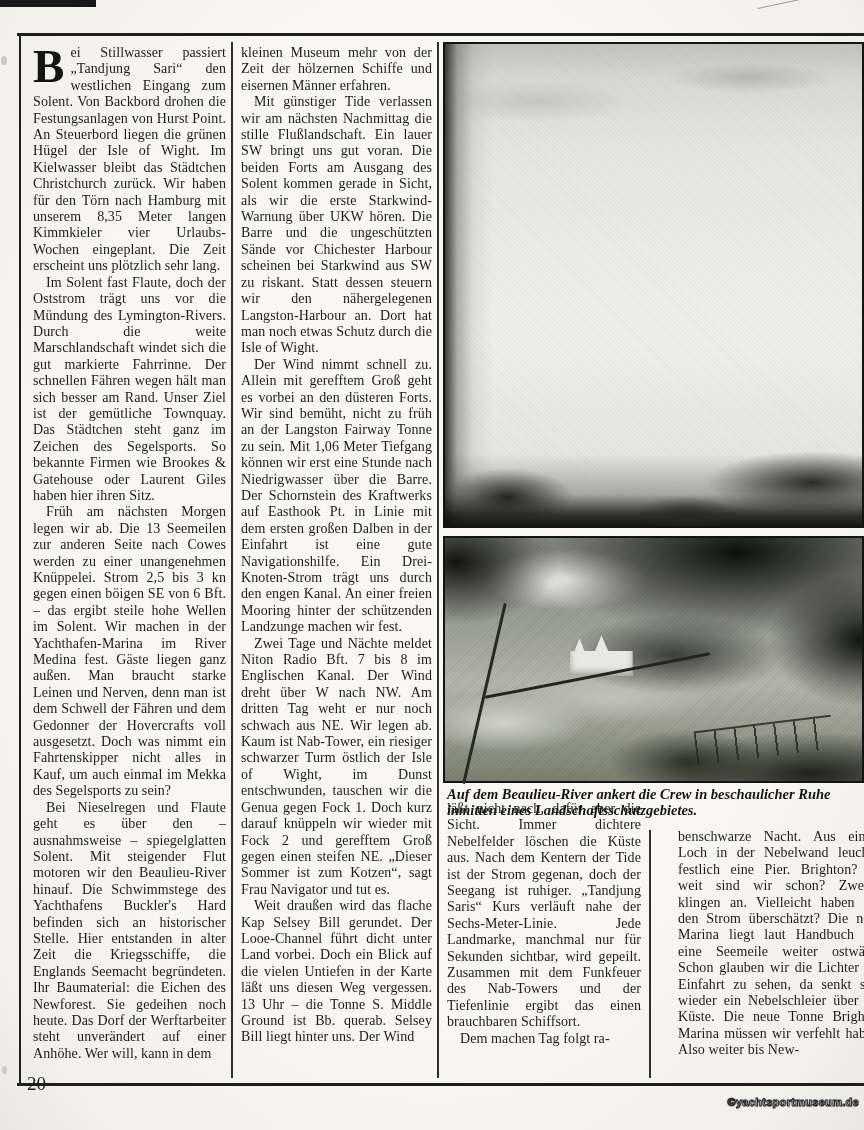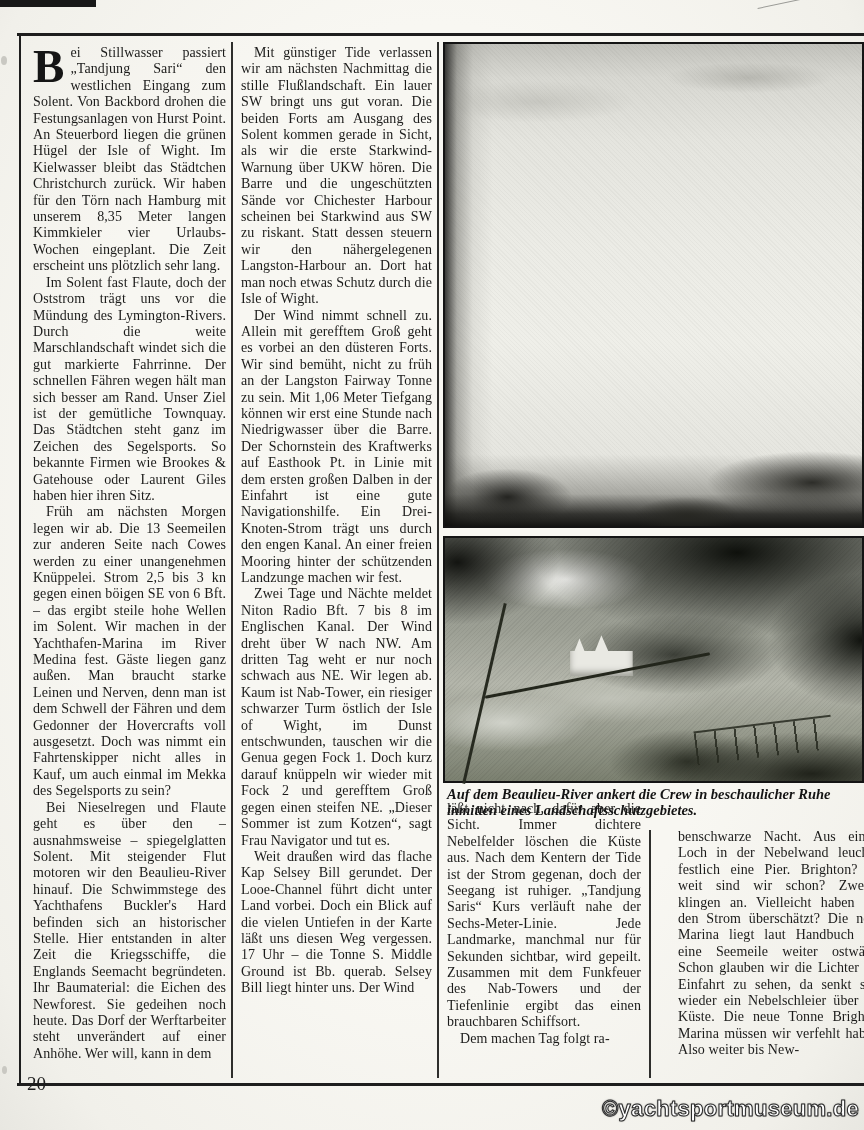--- a/index.html
+++ b/index.html
@@ -63,21 +63,21 @@
   .branch{position:absolute;left:9%;top:56%;width:55%;height:3px;background:#23261c;transform:rotate(-11deg);border-radius:2px;}
   .fence{position:absolute;left:60%;top:76%;width:33%;height:13%;transform:rotate(-7deg);
          border-top:2px solid #272a20;
          background:repeating-linear-gradient(90deg,#272a20 0 2px,rgba(0,0,0,0) 2px 20px);opacity:0.85;}
   
   .caption{position:absolute;left:447px;top:786px;width:412px;font-style:italic;font-weight:bold;
            font-size:14.5px;line-height:16px;color:#141414;text-align:left;}
   
   .page-number{position:absolute;left:27px;top:1073px;font-size:19px;color:#1c1c1c;}
   .watermark{position:absolute;right:5px;top:1096px;font-family:"Liberation Sans",sans-serif;
-             font-weight:bold;font-size:22px;color:#ffffff;letter-spacing:0.3px;
+             font-weight:bold;font-size:11px;color:#ffffff;letter-spacing:0.3px;
              -webkit-text-stroke:1px #2a2a2a;
              text-shadow:0 0 2px rgba(0,0,0,0.55),0 0 1px rgba(0,0,0,0.8);}
 </style>
 </head>
 <body>
 
 <div class="page">
 
   <div class="scan-bar"></div>
   <div class="scan-diag"></div>
@@ -92,24 +92,25 @@
   <div class="vrule vrule-3"></div>
 
   <div class="col col1">
     <p><span class="dropcap">B</span><span>ei Stillwasser passiert „Tandjung Sari“ den westlichen Eingang zum Solent. Von Backbord drohen die Festungsanlagen von Hurst Point. An Steuerbord liegen die grünen Hügel der Isle of Wight. Im Kielwasser bleibt das Städtchen Christchurch zurück. Wir haben für den Törn nach Hamburg mit unserem 8,35 Meter langen Kimmkieler vier Urlaubs-Wochen eingeplant. Die Zeit erscheint uns plötzlich sehr lang.</span></p>
     <p class="indent">Im Solent fast Flaute, doch der Oststrom trägt uns vor die Mündung des Lymington-Rivers. Durch die weite Marschlandschaft windet sich die gut markierte Fahrrinne. Der schnellen Fähren wegen hält man sich besser am Rand. Unser Ziel ist der gemütliche Townquay. Das Städtchen steht ganz im Zeichen des Segelsports. So bekannte Firmen wie Brookes &amp; Gatehouse oder Laurent Giles haben hier ihren Sitz.</p>
     <p class="indent">Früh am nächsten Morgen legen wir ab. Die 13 Seemeilen zur anderen Seite nach Cowes werden zu einer unangenehmen Knüppelei. Strom 2,5 bis 3 kn gegen einen böigen SE von 6 Bft. – das ergibt steile hohe Wellen im Solent. Wir machen in der Yachthafen-Marina im River Medina fest. Gäste liegen ganz außen. Man braucht starke Leinen und Nerven, denn man ist dem Schwell der Fähren und dem Gedonner der Hovercrafts voll ausgesetzt. Doch was nimmt ein Fahrtenskipper nicht alles in Kauf, um auch einmal im Mekka des Segelsports zu sein?</p>
     <p class="indent">Bei Nieselregen und Flaute geht es über den – ausnahmsweise – spiegelglatten Solent. Mit steigender Flut motoren wir den Beaulieu-River hinauf. Die Schwimmstege des Yachthafens Buckler's Hard befinden sich an historischer Stelle. Hier entstanden in alter Zeit die Kriegsschiffe, die Englands Seemacht begründeten. Ihr Baumaterial: die Eichen des Newforest. Sie gedeihen noch heute. Das Dorf der Werftarbeiter steht unverändert auf einer Anhöhe. Wer will, kann in dem</p>
   </div>
 
   <div class="col col2">
+    <p>kleinen Museum mehr von der Zeit der hölzernen Schiffe und eisernen Männer erfahren.</p>
     <p class="indent">Mit günstiger Tide verlassen wir am nächsten Nachmittag die stille Flußlandschaft. Ein lauer SW bringt uns gut voran. Die beiden Forts am Ausgang des Solent kommen gerade in Sicht, als wir die erste Starkwind-Warnung über UKW hören. Die Barre und die ungeschützten Sände vor Chichester Harbour scheinen bei Starkwind aus SW zu riskant. Statt dessen steuern wir den nähergelegenen Langston-Harbour an. Dort hat man noch etwas Schutz durch die Isle of Wight.</p>
     <p class="indent">Der Wind nimmt schnell zu. Allein mit gerefftem Groß geht es vorbei an den düsteren Forts. Wir sind bemüht, nicht zu früh an der Langston Fairway Tonne zu sein. Mit 1,06 Meter Tiefgang können wir erst eine Stunde nach Niedrigwasser über die Barre. Der Schornstein des Kraftwerks auf Easthook Pt. in Linie mit dem ersten großen Dalben in der Einfahrt ist eine gute Navigationshilfe. Ein Drei-Knoten-Strom trägt uns durch den engen Kanal. An einer freien Mooring hinter der schützenden Landzunge machen wir fest.</p>
     <p class="indent">Zwei Tage und Nächte meldet Niton Radio Bft. 7 bis 8 im Englischen Kanal. Der Wind dreht über W nach NW. Am dritten Tag weht er nur noch schwach aus NE. Wir legen ab. Kaum ist Nab-Tower, ein riesiger schwarzer Turm östlich der Isle of Wight, im Dunst entschwunden, tauschen wir die Genua gegen Fock 1. Doch kurz darauf knüppeln wir wieder mit Fock 2 und gerefftem Groß gegen einen steifen NE. „Dieser Sommer ist zum Kotzen“, sagt Frau Navigator und tut es.</p>
-    <p class="indent">Weit draußen wird das flache Kap Selsey Bill gerundet. Der Looe-Channel führt dicht unter Land vorbei. Doch ein Blick auf die vielen Untiefen in der Karte läßt uns diesen Weg vergessen. 17 Uhr – die Tonne S. Middle Ground ist Bb. querab. Selsey Bill liegt hinter uns. Der Wind</p>
+    <p class="indent">Weit draußen wird das flache Kap Selsey Bill gerundet. Der Looe-Channel führt dicht unter Land vorbei. Doch ein Blick auf die vielen Untiefen in der Karte läßt uns diesen Weg vergessen. 13 Uhr – die Tonne S. Middle Ground ist Bb. querab. Selsey Bill liegt hinter uns. Der Wind</p>
   </div>
 
   <div class="photo photo-top"></div>
   <div class="photo photo-bottom">
     <div class="house"></div>
     <div class="trunk"></div>
     <div class="branch"></div>
     <div class="fence"></div>
   </div>
 

